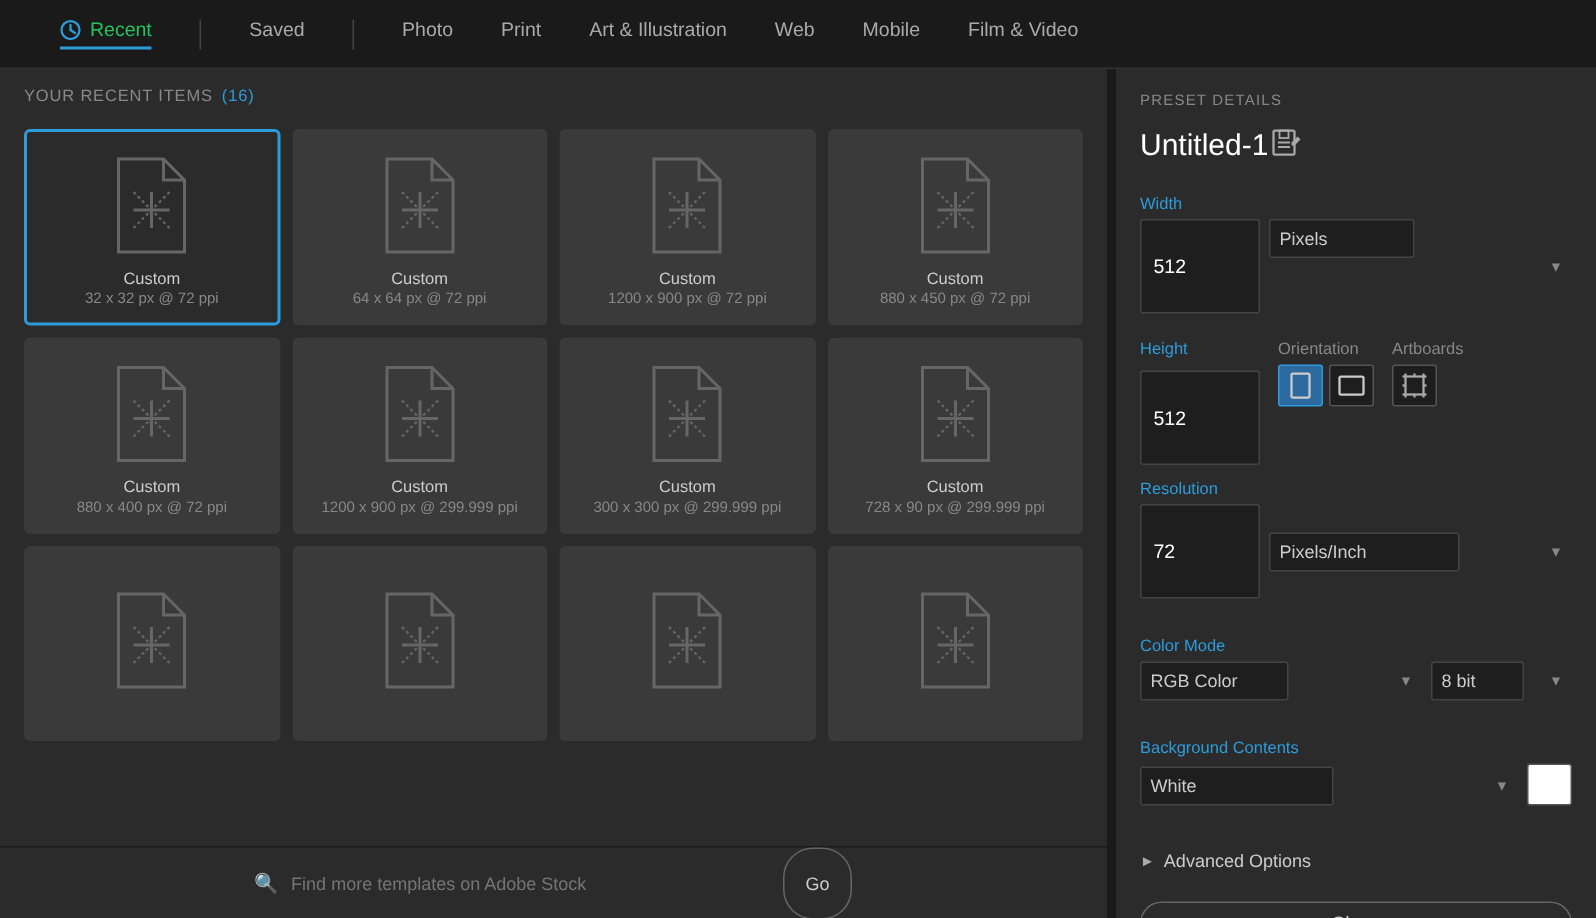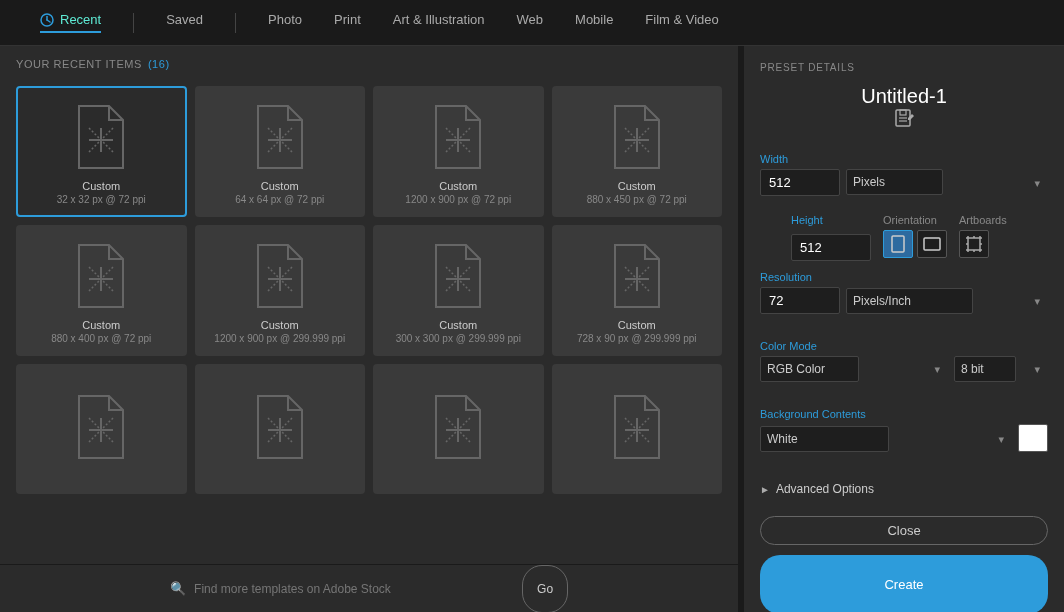--- a/index.html
+++ b/index.html
@@ -26,21 +26,21 @@
     }
     .nav-tab {
       color: #aaa;
       font-size: 13px;
       cursor: pointer;
       padding-bottom: 4px;
       border-bottom: 2px solid transparent;
       white-space: nowrap;
     }
     .nav-tab.active {
-      color: #5eead4;
+      color: #22c55e;
       border-bottom: 2px solid #2d9cdb;
       display: flex;
       align-items: center;
       gap: 6px;
     }
     .tab-divider {
       width: 1px;
       height: 20px;
       background: #444;
     }
@@ -172,21 +172,20 @@
       text-transform: uppercase;
       color: #888;
       letter-spacing: 0.08em;
       margin-bottom: 2px;
     }
     .preset-title-row {
       display: flex;
       align-items: center;
       justify-content: flex-start;
       margin-bottom: 10px;
-      flex-direction: column;
     }
     .preset-title {
       font-size: 20px;
       color: #fff;
       font-weight: 400;
     }
     .save-icon {
       color: #aaa;
       cursor: pointer;
       font-size: 18px;
@@ -202,21 +201,21 @@
     }
     .field-input-row {
       display: flex;
       gap: 6px;
     }
     .field-input {
       background: #1e1e1e;
       border: 1px solid #444;
       color: #fff;
       font-size: 13px;
-      padding: 5px 8px;
+      padding: 23px 8px;
       border-radius: 2px;
       width: 80px;
       outline: none;
     }
     .field-select {
       background: #1e1e1e;
       border: 1px solid #444;
       color: #ccc;
       font-size: 12px;
       padding: 5px 6px;
@@ -242,21 +241,20 @@
       color: #888;
       pointer-events: none;
       font-size: 11px;
     }
 
     
     .orient-row {
       display: flex;
       gap: 12px;
       align-items: flex-start;
-      margin-left: 31px;
     }
     .orient-group {
       display: flex;
       flex-direction: column;
       gap: 4px;
     }
     .orient-group-label {
       font-size: 11px;
       color: #888;
     }

